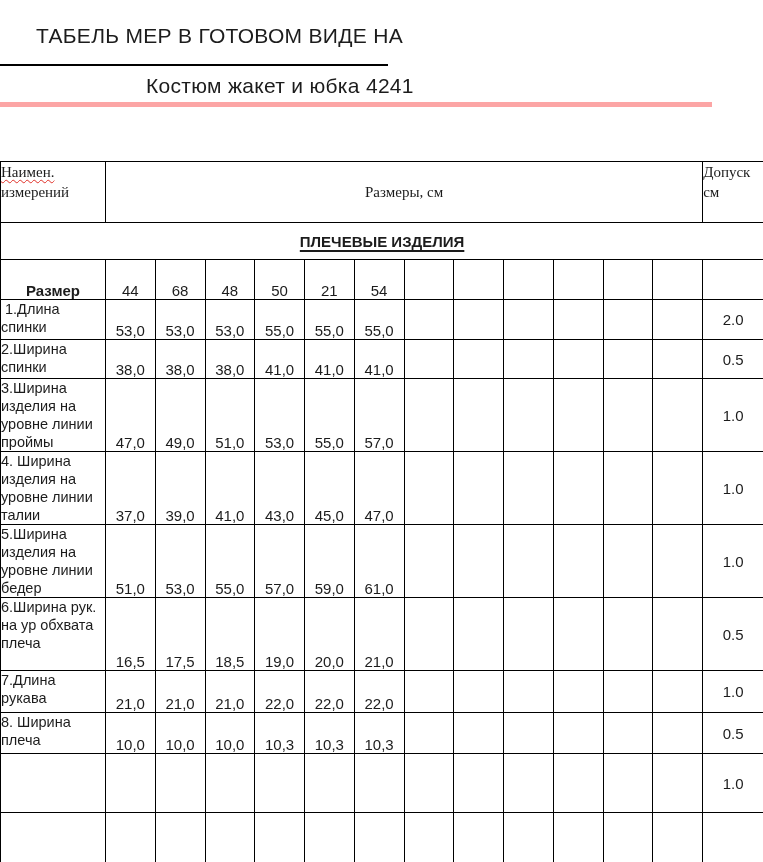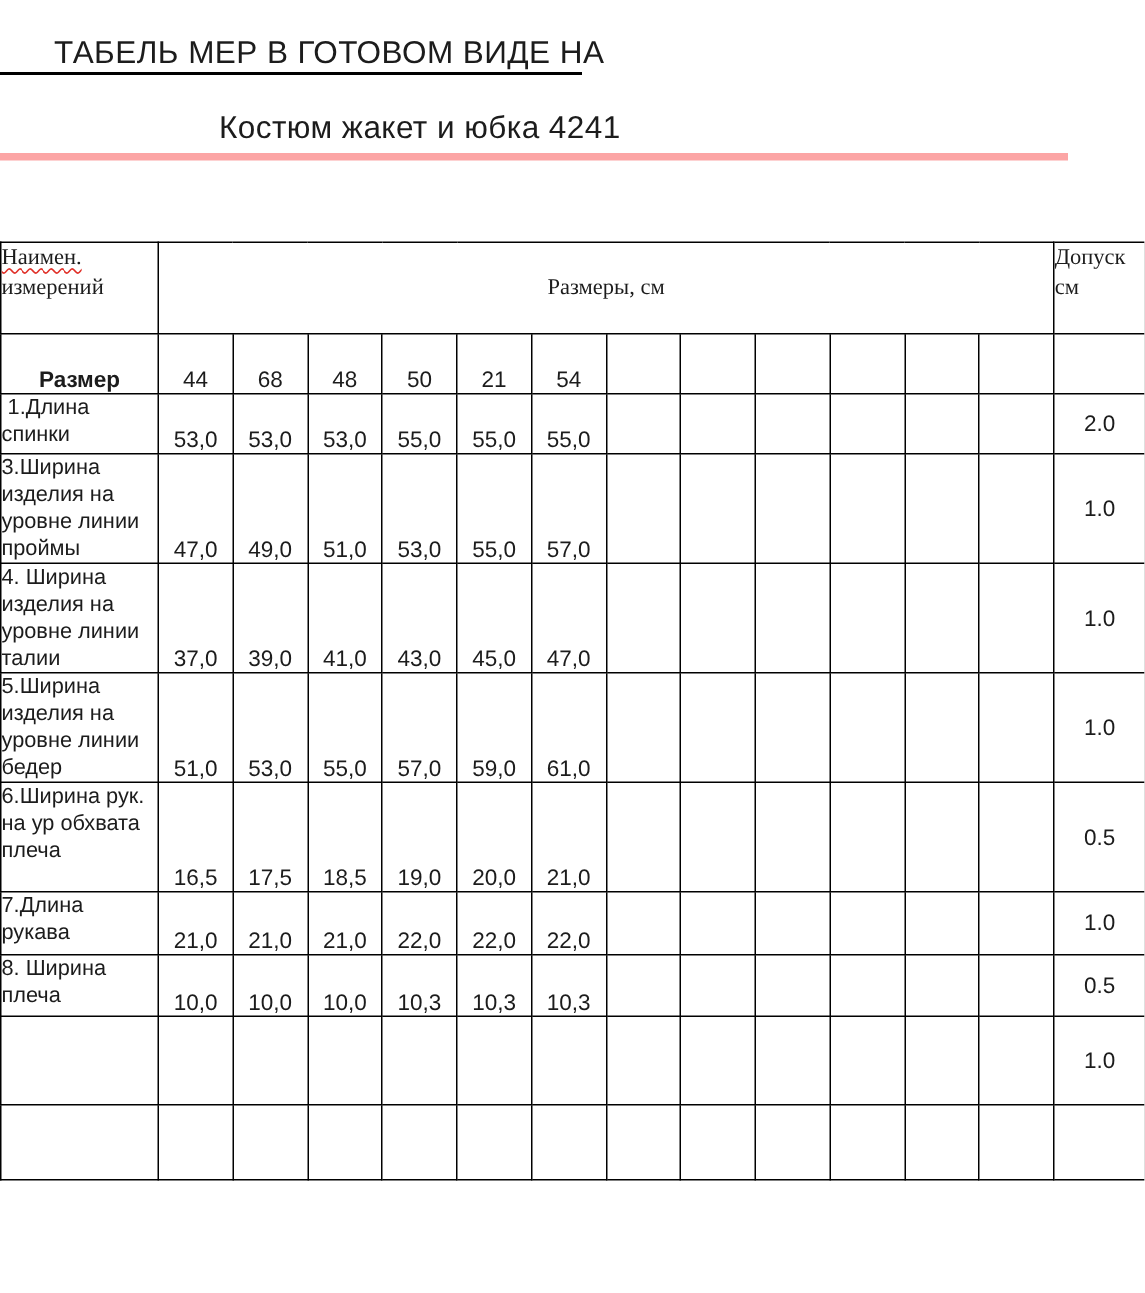--- a/index.html
+++ b/index.html
@@ -4,21 +4,21 @@
 <style>
   html,body{margin:0;padding:0;background:#ffffff;}
   .page{
     position:relative;width:763px;height:862px;overflow:hidden;
     background:#ffffff;color:#1c1c1c;
     font-family:"Liberation Sans",sans-serif;
   }
   
   .title1{
     position:absolute;top:24px;left:0;width:352px;
-    padding:0 0 0 36px;border-bottom:2px solid #000;
+    padding:0 0 16px 36px;border-bottom:2px solid #000;
     font-size:21px;letter-spacing:.3px;white-space:nowrap;
   }
   .title2{
     position:absolute;top:74px;left:0;width:566px;
     padding:0 0 4px 146px;border-bottom:5px solid #fca5a5;
     font-size:21px;letter-spacing:.3px;white-space:nowrap;
   }
   
   table.meas{
     position:absolute;top:161px;left:0;width:763px;
@@ -109,20 +109,25 @@
 
       <tr class="rh-header">
         <td class="header-name">
           <span class="misspell">Наимен.</span>
           <span>измерений</span>
         </td>
         <td class="header-sizes" colspan="12">Размеры, см</td>
         <td class="header-tol">Допуск см</td>
       </tr>
 
+      <tr class="rh-section">
+        <td class="section-cell" colspan="14">
+          <span>ПЛЕЧЕВЫЕ ИЗДЕЛИЯ</span>
+        </td>
+      </tr>
 
       <tr class="rh-sizes">
         <td class="size-label">Размер</td>
         <td class="size-val">44</td>
         <td class="size-val">68</td>
         <td class="size-val">48</td>
         <td class="size-val">50</td>
         <td class="size-val">21</td>
         <td class="size-val">54</td>
         <td class="size-val"></td>
@@ -144,20 +149,36 @@
         <td class="size-val">55,0</td>
         <td class="size-val"></td>
         <td class="size-val"></td>
         <td class="size-val"></td>
         <td class="size-val"></td>
         <td class="size-val"></td>
         <td class="size-val"></td>
         <td class="tol-cell">2.0</td>
       </tr>
 
+      <tr class="rh-39">
+        <td class="name-cell">2.Ширина спинки</td>
+        <td class="size-val">38,0</td>
+        <td class="size-val">38,0</td>
+        <td class="size-val">38,0</td>
+        <td class="size-val">41,0</td>
+        <td class="size-val">41,0</td>
+        <td class="size-val">41,0</td>
+        <td class="size-val"></td>
+        <td class="size-val"></td>
+        <td class="size-val"></td>
+        <td class="size-val"></td>
+        <td class="size-val"></td>
+        <td class="size-val"></td>
+        <td class="tol-cell">0.5</td>
+      </tr>
 
       <tr class="rh-73">
         <td class="name-cell">3.Ширина изделия на уровне линии проймы</td>
         <td class="size-val">47,0</td>
         <td class="size-val">49,0</td>
         <td class="size-val">51,0</td>
         <td class="size-val">53,0</td>
         <td class="size-val">55,0</td>
         <td class="size-val">57,0</td>
         <td class="size-val"></td>

